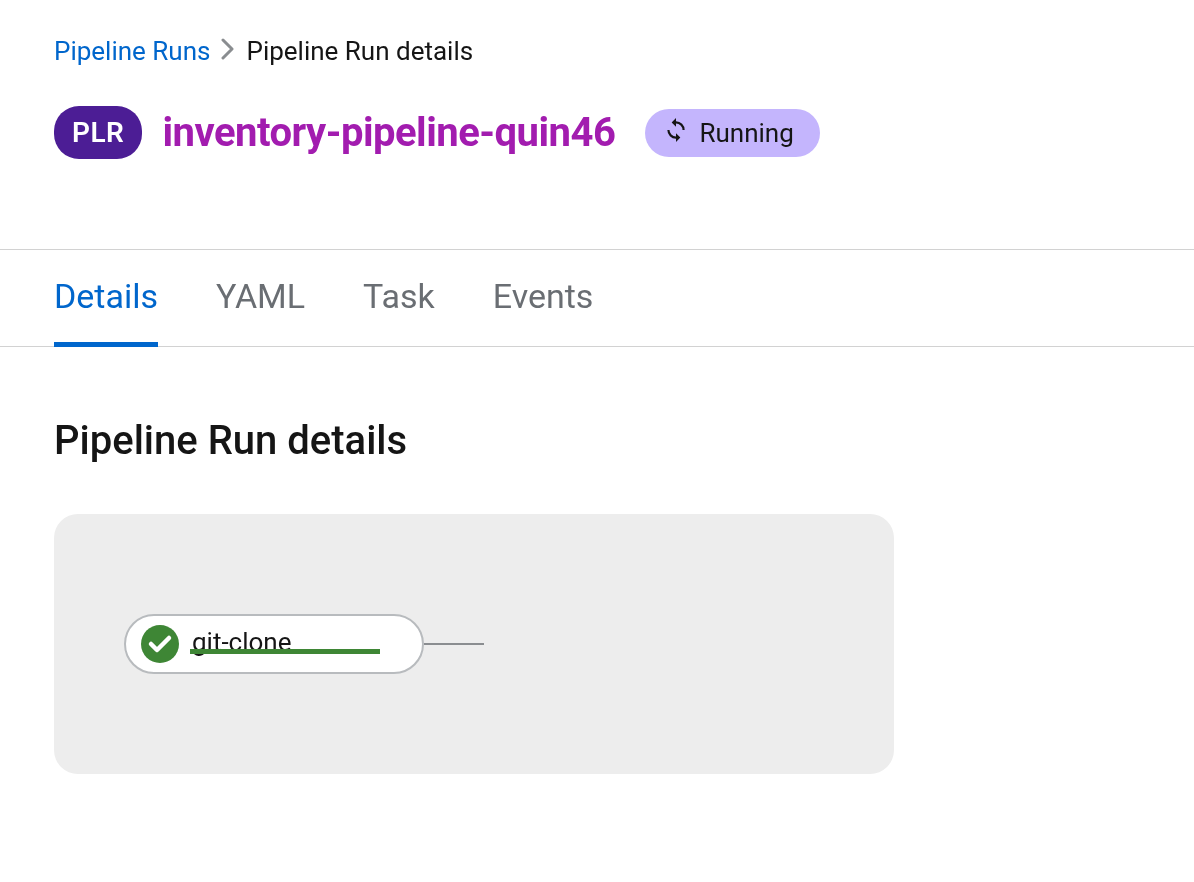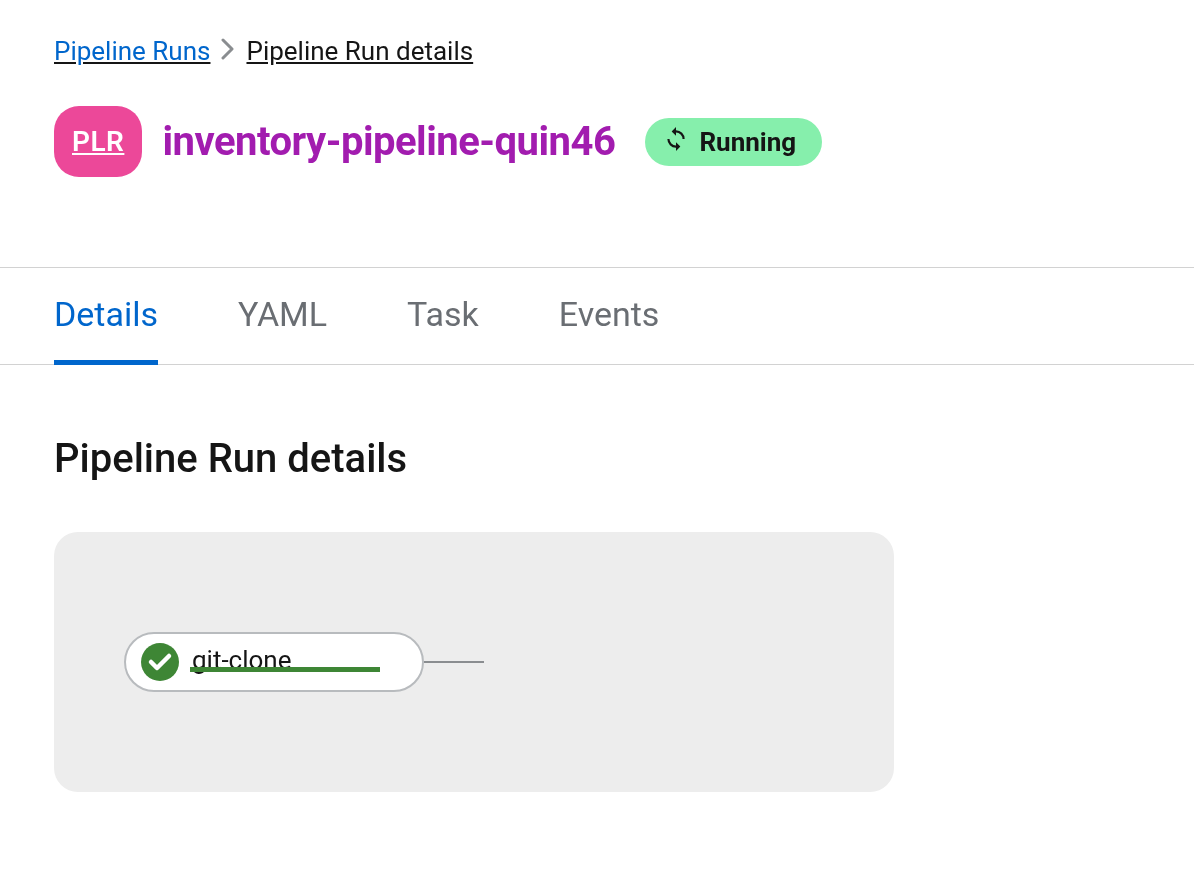--- a/index.html
+++ b/index.html
@@ -11,21 +11,20 @@
     }
     .page { padding: 0; }
 
     
     .breadcrumb {
       display: flex;
       align-items: center;
       gap: 11px;
       padding: 36px 54px 0 54px;
       font-size: 26px;
-      text-decoration: underline;
     }
     .breadcrumb-link {
       color: #0066cc;
       cursor: pointer;
     }
     .breadcrumb-sep {
       color: #8a8d90;
       font-size: 22px;
     }
     .breadcrumb-current {
@@ -33,53 +32,52 @@
     }
 
     
     .title-row {
       display: flex;
       align-items: center;
       gap: 20px;
       padding: 40px 54px 0 54px;
     }
     .resource-badge {
-      background: #ec4899;
+      background: #4c1d95;
       color: #fff;
       font-weight: 600;
       font-size: 28px;
-      padding: 19px 18px;
+      padding: 10px 18px;
       border-radius: 25px;
       letter-spacing: 0.5px;
-      text-decoration: underline;
     }
     .page-title {
       font-size: 40px;
       font-weight: 700;
       color: #a21caf;
       letter-spacing: -0.5px;
     }
     .status-pill {
       display: inline-flex;
       align-items: center;
       gap: 10px;
-      background: #86efac;
+      background: #c4b5fd;
       border-radius: 30px;
       padding: 8px 26px 8px 18px;
       font-size: 26px;
-      font-weight: 700;
+      font-weight: 400;
       color: #151515;
       margin-left: 10px;
     }
     .status-pill svg { width: 26px; height: 26px; }
 
     
     .tabs {
       display: flex;
-      gap: 80px;
+      gap: 58px;
       padding: 0 54px;
       margin-top: 90px;
       border-top: 1px solid #d2d2d2;
       border-bottom: 1px solid #d2d2d2;
     }
     .tab {
       padding: 26px 0 30px 0;
       font-size: 34px;
       color: #6a6e73;
       cursor: pointer;

